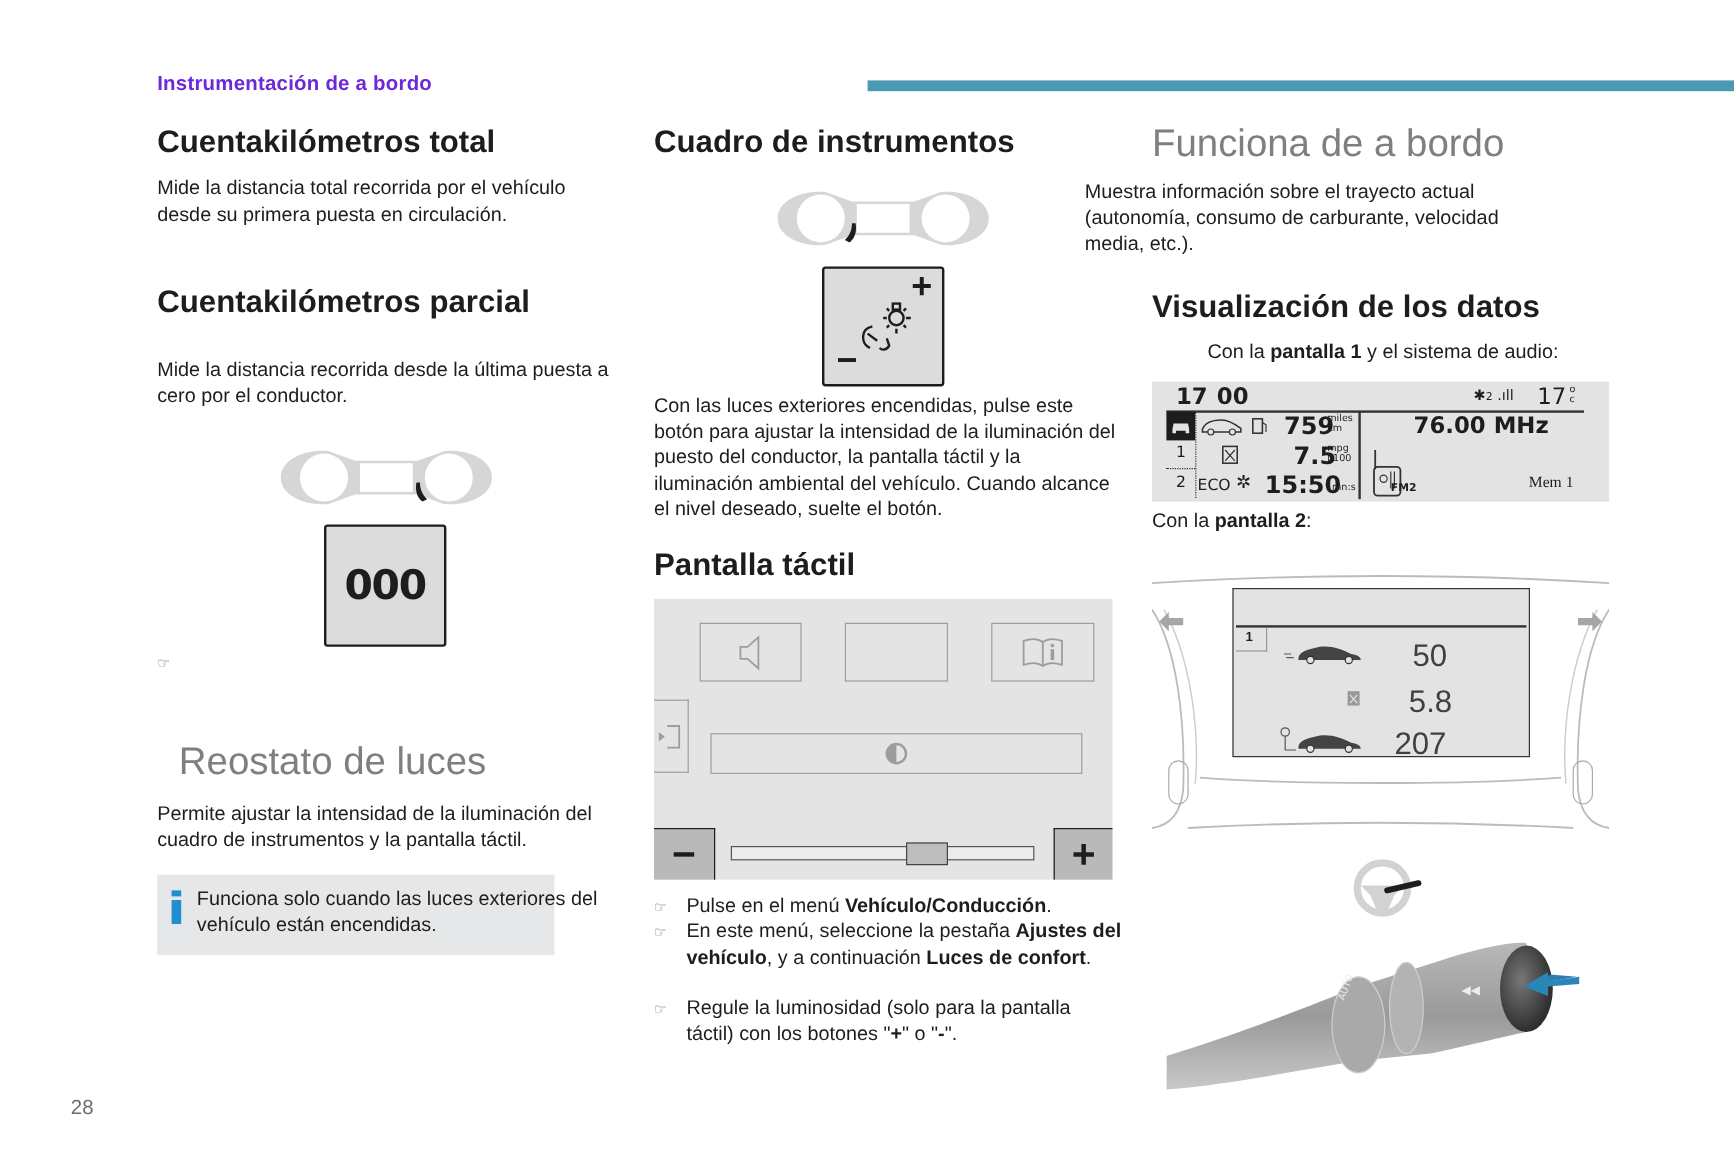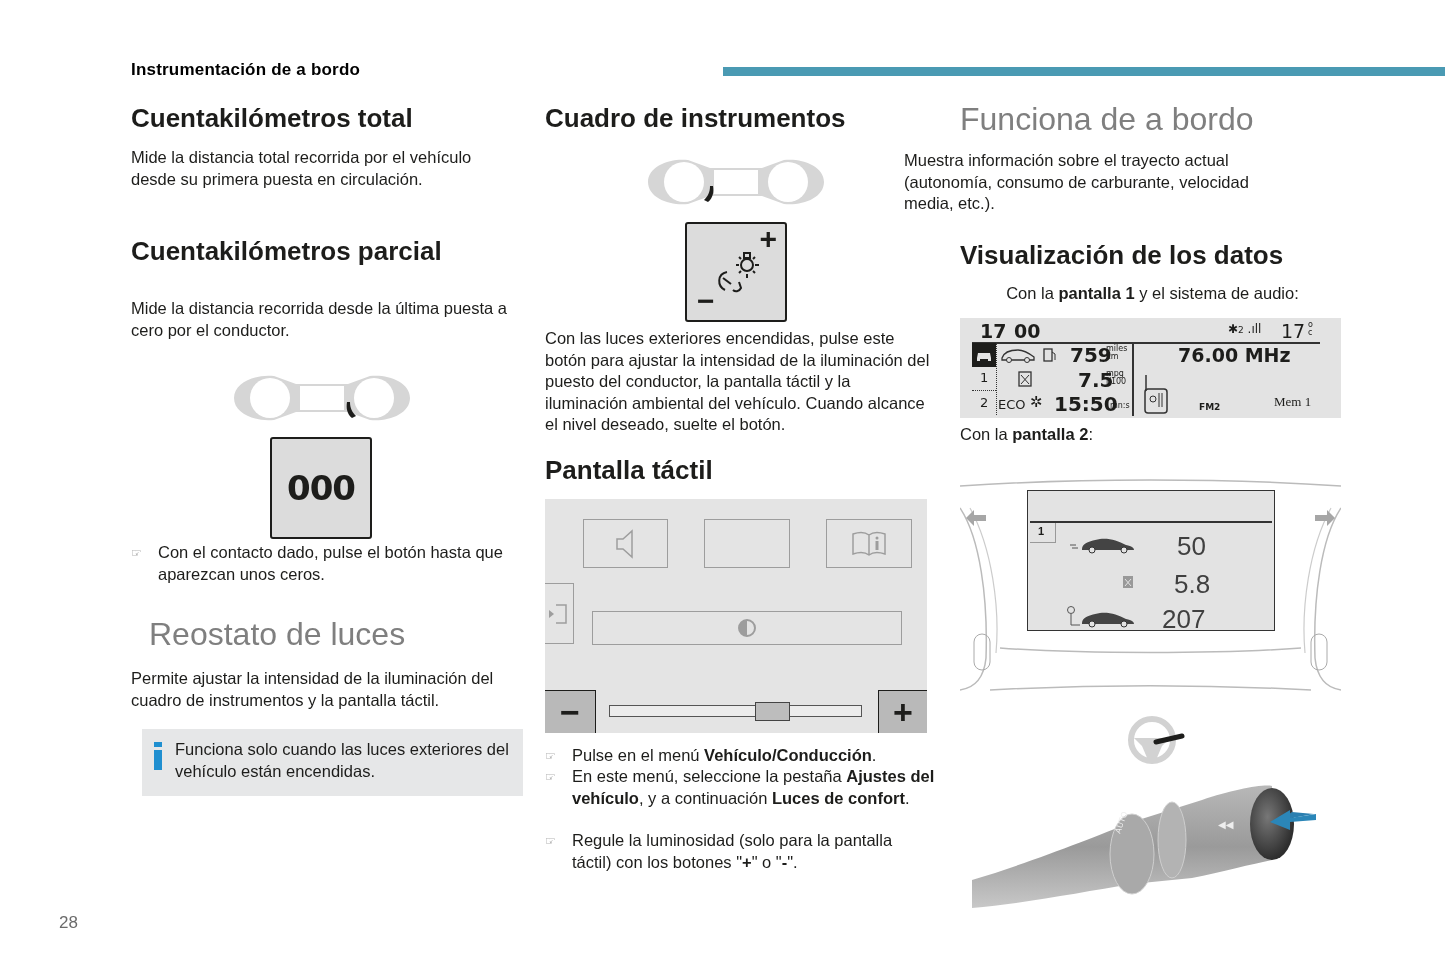--- a/index.html
+++ b/index.html
@@ -1,36 +1,36 @@
 <!DOCTYPE html>
 <html><head>
 <meta charset="utf-8">
 <style>
   * { box-sizing: border-box; margin: 0; padding: 0; }
   html, body { width: 1445px; height: 977px; background: #ffffff; overflow: hidden; }
   body { position: relative; font-family: "Liberation Sans", sans-serif; color: #1d1d1b; }
 
-  .running-head { position: absolute; left: 131px; top: 60px; font-size: 17px; font-weight: bold; color: #000000; letter-spacing: 0.2px; }
+  .running-head { position: absolute; left: 131px; top: 60px; font-size: 17px; font-weight: bold; color: #6d28d9; letter-spacing: 0.2px; }
   .header-bar { position: absolute; left: 723px; top: 67px; width: 722px; height: 9px; background: #4a9ab3; }
   .page-number { position: absolute; left: 59px; top: 913px; font-size: 17px; font-weight: normal; color: #6b6b6b; }
 
   .h-bold { position: absolute; font-size: 26px; font-weight: bold; color: #1d1d1b; white-space: nowrap; }
   .h-light { position: absolute; font-size: 32px; font-weight: normal; color: #7f7f7f; white-space: nowrap; }
   .p { position: absolute; font-size: 16.5px; line-height: 21.5px; color: #1d1d1b; }
   .p b { font-weight: bold; }
 
   .bullet { position: absolute; font-size: 16.5px; line-height: 21.5px; padding-left: 27px; }
   .bullet .hand { position: absolute; left: 0; top: 1px; font-size: 12px; color: #6d6d6d; }
 
   
   .cluster { position: absolute; }
 
   .btn-box { position: absolute; background: #dcdcdc; border: 2px solid #1d1d1b; border-radius: 3px; }
 
-  .info-box { position: absolute; left: 142px; top: 729px; width: 381px; height: 67px; background: #e6e7e8; }
+  .info-box { position: absolute; left: 131px; top: 729px; width: 331px; height: 67px; background: #e6e7e8; }
   .info-box .i-icon { position: absolute; left: 12px; top: 13px; width: 8px; height: 28px; }
   .info-box .i-dot { position: absolute; left: 0; top: 0; width: 8px; height: 5px; background: #1f8fd0; }
   .info-box .i-bar { position: absolute; left: 0; top: 8px; width: 8px; height: 20px; background: #1f8fd0; }
   .info-box .txt { position: absolute; left: 33px; top: 10px; font-size: 16.5px; line-height: 21.5px; width: 345px; }
 
   
   .touch { position: absolute; left: 545px; top: 499px; width: 382px; height: 234px; background: #e4e4e4; }
   .t-btn { position: absolute; border: 1.5px solid #9d9d9d; background: #e4e4e4; display: flex; align-items: center; justify-content: center; }
   .t-pm { position: absolute; background: #b9b9b9; border: 1.5px solid #1d1d1b; border-bottom: none; display: flex; align-items: center; justify-content: center; font-size: 34px; font-weight: bold; color: #1d1d1b; }
   .slider-track { position: absolute; left: 609px; top: 705px; width: 253px; height: 12px; background: #ececec; border: 1.5px solid #555; }
@@ -66,21 +66,20 @@
     <circle cx="44" cy="28" r="20" fill="#fff"></circle>
     <circle cx="148" cy="28" r="20" fill="#fff"></circle>
     <rect x="74" y="16" width="44" height="24" fill="#fff"></rect>
     <path d="M124,32 C124,38 126,42 130,46 L126,48 C121,44 120,38 121,32 Z" fill="#1d1d1b"></path>
   </svg>
   <div class="btn-box" style="left:270px; top:437px; width:102px; height:102px; display:flex; align-items:center; justify-content:center;">
     <span style="font-family:'DejaVu Sans', sans-serif; font-size:34px; font-weight:bold; color:#1d1d1b; letter-spacing:-1px;">000</span>
   </div>
   <div class="bullet" style="left:131px; top:542px; width:385px;">
     <span class="hand">☞</span>
-    <span>Con el contacto dado, pulse el botón hasta que aparezcan unos ceros.</span>
   </div>
 </div>
 
 <div>
   <div class="h-light" style="left:149px; top:616px;">Reostato de luces</div>
   <div class="p" style="left:131px; top:668px; width:385px;">Permite ajustar la intensidad de la iluminación del cuadro de instrumentos y la pantalla táctil.</div>
   <div class="info-box">
     <div class="i-icon">
         <div class="i-dot"></div>
         <div class="i-bar"></div>
@@ -226,21 +225,21 @@
 
     <div style="position:absolute; left:172px; top:25px; width:1.5px; height:73px; background:#333;"></div>
     <span class="s" style="left:218px; top:26px; font-size:19px; font-weight:bold;">76.00 MHz</span>
     <svg style="position:absolute; left:182px; top:55px;" width="40" height="42" viewBox="0 0 40 42">
       <line x1="4" y1="2" x2="4" y2="18" stroke="#333" stroke-width="1.5"></line>
       <rect x="3" y="16" width="22" height="24" rx="3" fill="none" stroke="#333" stroke-width="1.5"></rect>
       <circle cx="11" cy="26" r="3" fill="none" stroke="#333"></circle>
       <line x1="17" y1="20" x2="17" y2="34" stroke="#333"></line>
         <line x1="20" y1="20" x2="20" y2="34" stroke="#333"></line>
     </svg>
-    <span class="s" style="left:199px; top:84px; font-size:9px; font-weight:bold;margin-left:40px;">FM2</span>
+    <span class="s" style="left:199px; top:84px; font-size:9px; font-weight:bold;">FM2</span>
     <span class="s" style="left:314px; top:76px; font-size:13px;font-family:Liberation Serif, serif;">Mem 1</span>
   </div>
 
   <div class="p" style="left:960px; top:424px; width:385px;">
     <span>Con la </span><b>pantalla 2</b><span>:</span>
   </div>
 
   <svg class="scr2-wrap" width="381" height="215" viewBox="0 0 381 215">
     <path d="M0,8 C120,0 260,0 381,8" fill="none" stroke="#bbb" stroke-width="1.5"></path>
     <path d="M0,30 C20,60 28,120 26,180 C24,200 14,210 0,212" fill="none" stroke="#bbb" stroke-width="1.5"></path>

